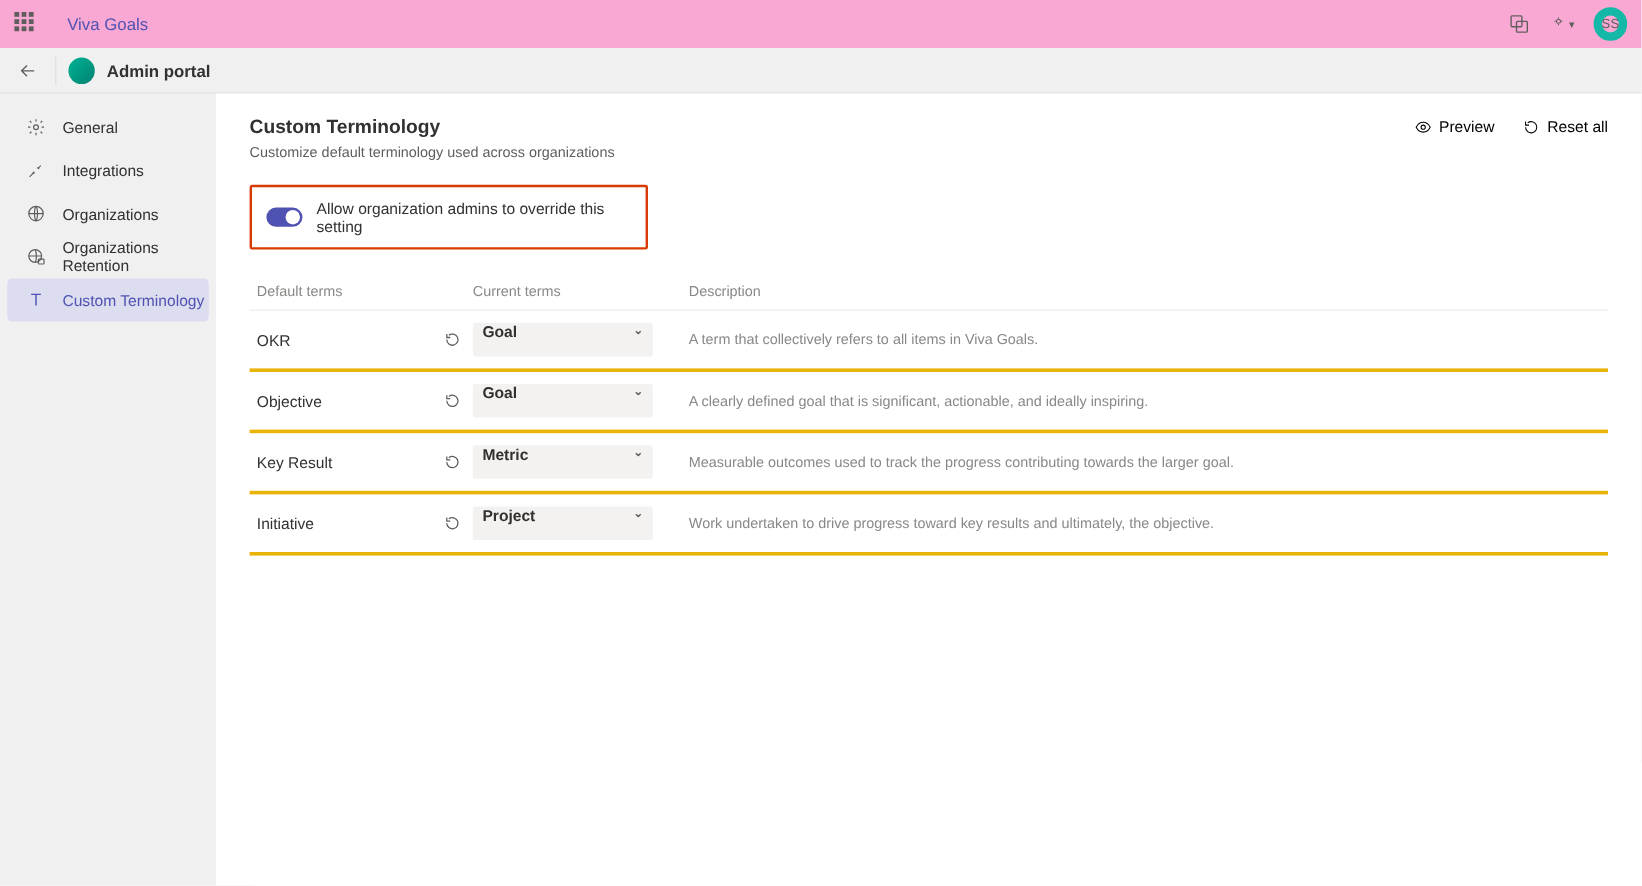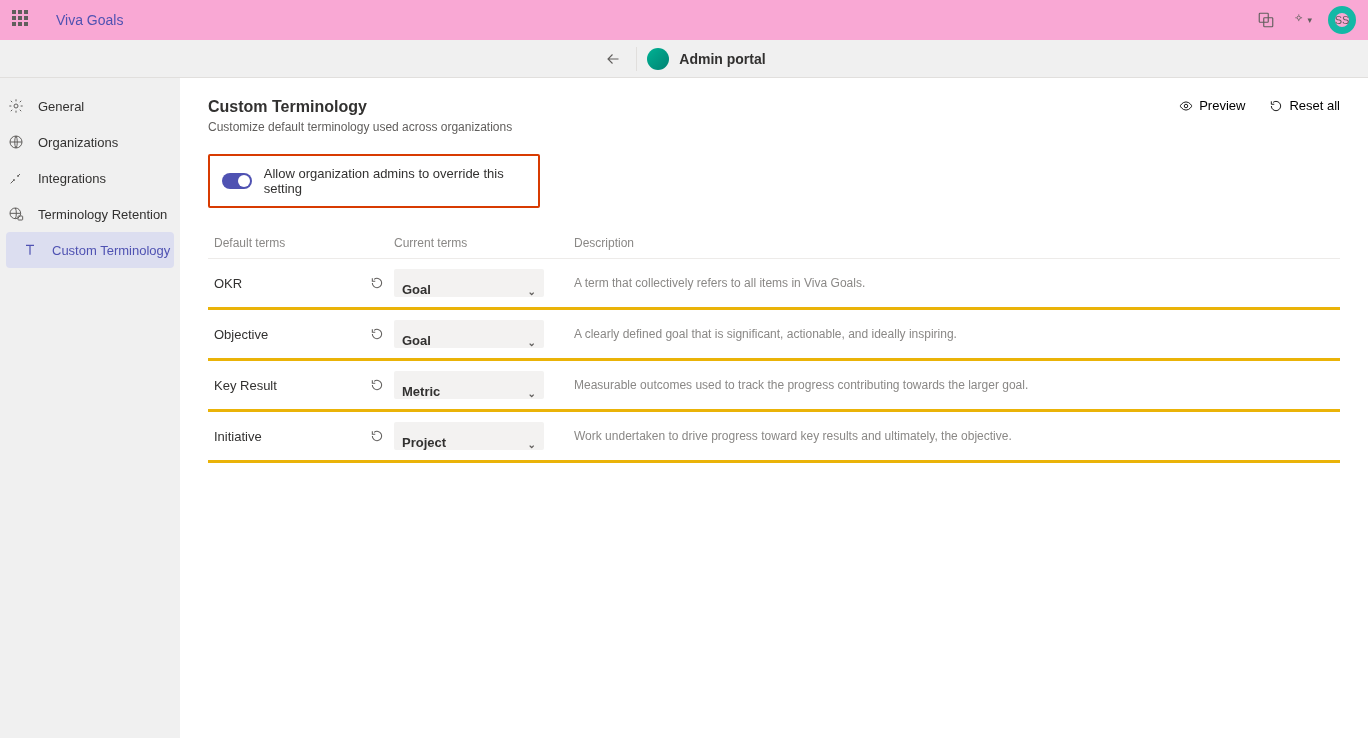--- a/index.html
+++ b/index.html
@@ -29,32 +29,31 @@
     .avatar { width:28px; height:28px; border-radius:50%; border:7px solid #14b8a6; display:flex; align-items:center; justify-content:center; font-size:11px; color:#605e5c; cursor:pointer;}
     
     
     .headerrow {
       height: 38px;
       background: #f0f0f0;
       border-bottom: 1px solid #e1dfdd;
       display:flex;
       align-items:center;
       padding: 0 12px;
-      justify-content: center;
     }
     .back { width:24px; height:24px; display:flex; align-items:center; justify-content:center; cursor:pointer; color:#605e5c;}
     .divider-v { width:1px; height:24px; background:#e1dfdd; margin:0 10px; }
     .logo-circle { width:22px; height:22px; border-radius:50%; background: linear-gradient(135deg,#00b294 0%,#008272 100%); margin-right:10px; }
     .portal-title { font-weight:600; font-size:14px; color:#323130; }
 
     
     .main { display:flex; height: calc(738px - 78px); }
     .sidebar { width: 180px; background:#f0f0f0; padding-top:10px; }
     .nav-item {
-      height:36px; display:flex; align-items:center; padding-left:8px; gap:14px;
+      height:36px; display:flex; align-items:center; padding-left:22px; gap:14px;
       font-size:13px; color:#323130; cursor:pointer;
     }
     .nav-item.active { background:#dcdef0; color:#4f52b2; border-radius:4px; margin:0 6px; padding-left:16px;}
     .nav-item.active .nav-icon svg { stroke:#4f52b2; color:#4f52b2; }
     .nav-icon { width:16px; height:16px; display:flex; align-items:center; justify-content:center; color:#605e5c;}
     
     .content { flex:1; background:#fff; padding: 20px 28px; overflow:auto; }
     .page-head { display:flex; align-items:flex-start; }
     .page-title { font-size:16px; font-weight:600; color:#323130; }
     .page-sub { font-size:12px; color:#605e5c; margin-top:4px; }
@@ -87,21 +86,21 @@
     .col-default { width:180px; }
     .col-current { width:180px; }
     .col-desc { flex:1; }
     .trow { display:flex; align-items:center; border-bottom:3px solid #eab308; padding:10px 6px; min-height:46px; }
     .cell-default { width:180px; font-size:13px; color:#323130; display:flex; align-items:center; }
     .cell-current { width:180px; display:flex; align-items:center; gap:8px; }
     .cell-desc { flex:1; font-size:12px; color:#8a8886; }
     .reset-wrap { width:0; position:relative; }
     .reset-btn { position:absolute; right:10px; top:-7px; width:14px; height:14px; color:#605e5c; cursor:pointer;}
     .select {
-      background:#f3f2f1; height:28px; width:150px; border-radius:2px; display:flex; align-items:flex-end;
+      background:#f3f2f1; height:28px; width:150px; border-radius:2px; display:flex; align-items:flex-start;
       justify-content:space-between; padding:0 8px; font-size:13px; font-weight:600; color:#323130; cursor:pointer;
     }
     .select .chev { color:#605e5c; font-size:10px; }
   </style>
 </head>
 <body>
 
 <div class="topbar">
   <div class="waffle">
     <span></span>
@@ -154,43 +153,43 @@
         <svg viewBox="0 0 24 24" width="16" height="16" fill="none" stroke="currentColor" stroke-width="1.5">
             <circle cx="12" cy="12" r="3"></circle>
             <path d="M12 2v3M12 19v3M4.2 4.2l2.1 2.1M17.7 17.7l2.1 2.1M2 12h3M19 12h3M4.2 19.8l2.1-2.1M17.7 6.3l2.1-2.1"></path>
           </svg>
       </span>
       <span>General</span>
     </div>
     <div class="nav-item">
       <span class="nav-icon">
         <svg viewBox="0 0 24 24" width="16" height="16" fill="none" stroke="currentColor" stroke-width="1.5">
+            <path d="M6 18l4-4M14 10l4-4M8 14l2 2M14 8l2 2M4 20l2-2"></path>
+          </svg>
+      </span>
+      <span>Integrations</span>
+    </div>
+    <div class="nav-item">
+      <span class="nav-icon">
+        <svg viewBox="0 0 24 24" width="16" height="16" fill="none" stroke="currentColor" stroke-width="1.5">
             <circle cx="12" cy="12" r="9"></circle>
             <path d="M3 12h18M12 3c2.5 3 2.5 15 0 18M12 3c-2.5 3-2.5 15 0 18"></path>
           </svg>
       </span>
       <span>Organizations</span>
-    </div>
-    <div class="nav-item">
-      <span class="nav-icon">
-        <svg viewBox="0 0 24 24" width="16" height="16" fill="none" stroke="currentColor" stroke-width="1.5">
-            <path d="M6 18l4-4M14 10l4-4M8 14l2 2M14 8l2 2M4 20l2-2"></path>
-          </svg>
-      </span>
-      <span>Integrations</span>
     </div>
     <div class="nav-item">
       <span class="nav-icon">
         <svg viewBox="0 0 24 24" width="16" height="16" fill="none" stroke="currentColor" stroke-width="1.5">
             <circle cx="11" cy="11" r="8"></circle>
             <path d="M3 11h16M11 3c2 3 2 13 0 16"></path>
             <rect x="15" y="15" width="7" height="6" rx="1"></rect>
           </svg>
       </span>
-      <span>Terminology Retention</span>
+      <span>Organizations Retention</span>
     </div>
     <div class="nav-item active">
       <span class="nav-icon">
         <svg viewBox="0 0 24 24" width="16" height="16" fill="none" stroke="#4f52b2" stroke-width="1.8">
             <path d="M6 5h12M12 5v14"></path>
           </svg>
       </span>
       <span>Custom Terminology</span>
     </div>
   </div>

